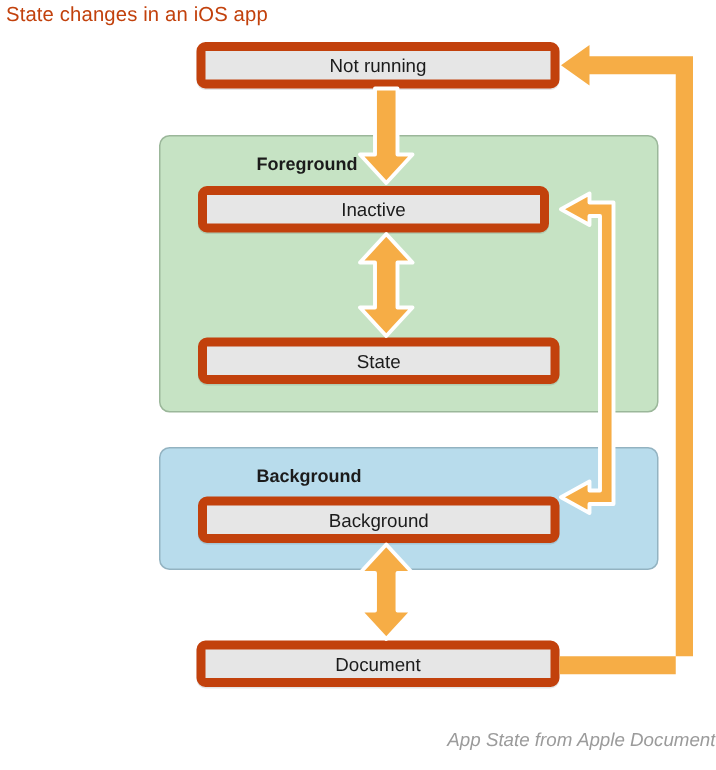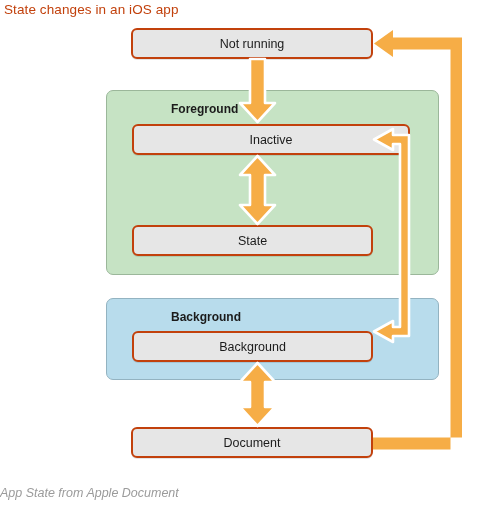--- a/index.html
+++ b/index.html
@@ -69,51 +69,51 @@
     padding-left: 36px;
   }
 
   
   .state-box {
     position: absolute;
     box-sizing: border-box;
     height: 31px;
     border-radius: 6px;
     background: #e6e6e6;
-    border: 2px solid #c2410c;
+    border: 6px solid #c2410c;
     display: flex;
     align-items: center;
     justify-content: center;
     font-size: 12.5px;
     color: #1b1b1b;
     box-shadow: 0 1px 0 rgba(0,0,0,0.10);
   }
   .box-not-running { left: 131px; top: 28px;  width: 242px; }
-  .box-inactive    { left: 132px; top: 124px; width: 278px; }
+  .box-inactive    { left: 132px; top: 124px; width: 234px; }
   .box-active      { left: 132px; top: 225px; width: 241px; }
   .box-background  { left: 132px; top: 331px; width: 241px; }
   .box-suspended   { left: 131px; top: 427px; width: 242px; }
 
   
   #arrow-layer {
     position: absolute;
     left: 0;
     top: 0;
     width: 477px;
     height: 513px;
     pointer-events: none;
   }
 
   
   .caption {
     position: absolute;
     left: 0;
     top: 486px;
     width: 477px;
-    text-align: left;
+    text-align: right;
     font-size: 12.5px;
     font-style: italic;
     color: #9b9b9b;
   }
 </style>
 </head>
 <body>
 
 <div id="diagram-root">
 

